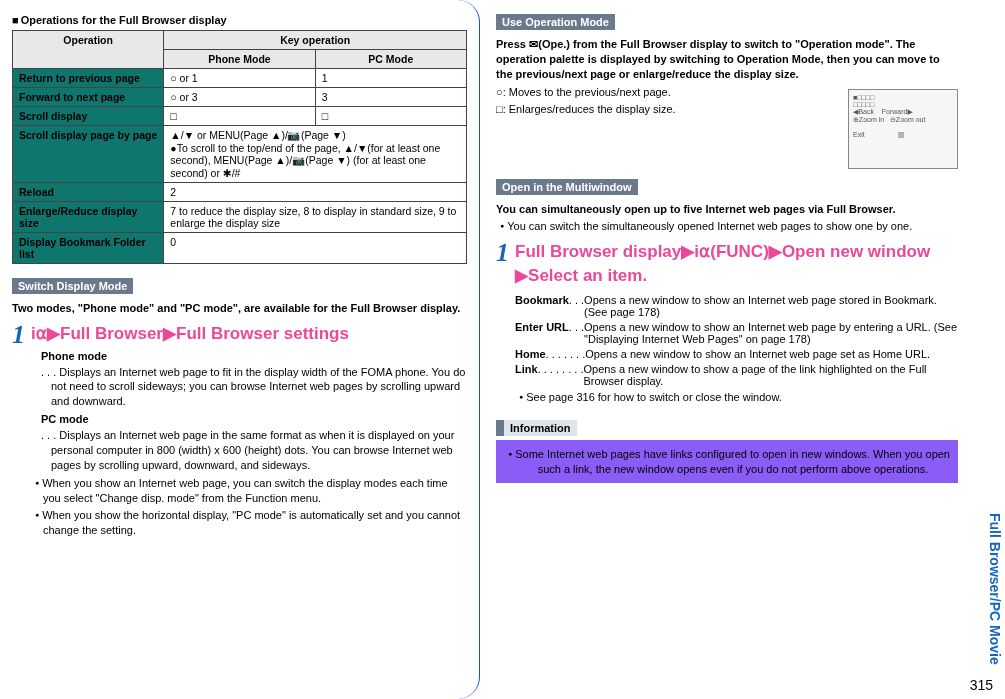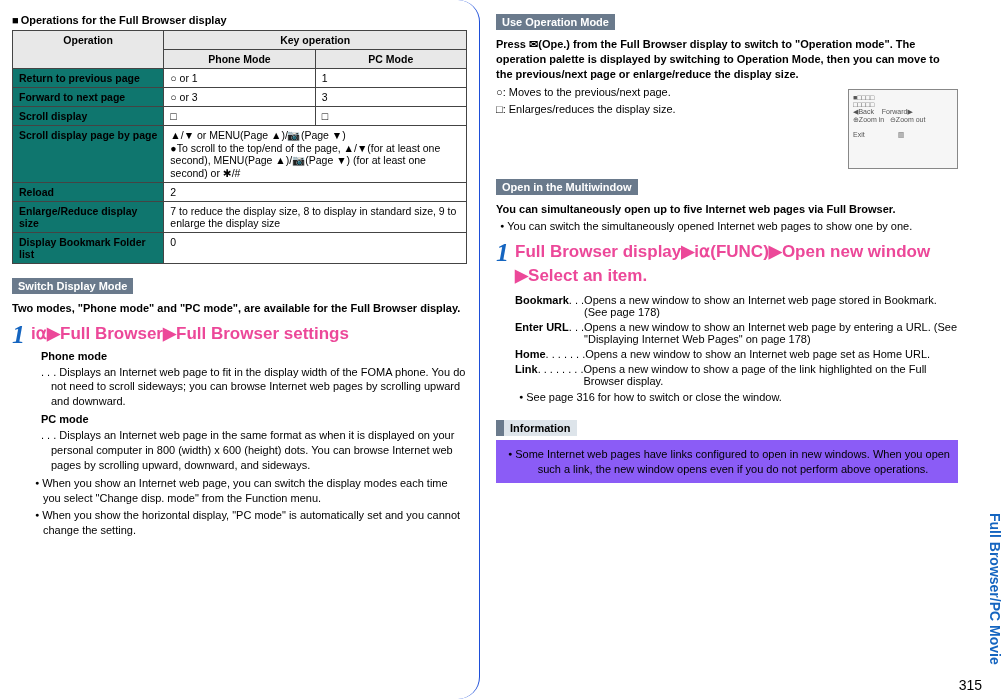--- a/index.html
+++ b/index.html
@@ -44,21 +44,21 @@
   }
   .step-body { flex: 1; }
   .nav-line { color: #ec4899; font-weight: bold; font-size: 17px; line-height: 1.4; }
   .bullet { padding-left: 12px; text-indent: -8px; margin: 3px 0; line-height: 1.35; }
   .bullet::before { content: "●"; font-size: 7px; margin-right: 3px; position: relative; top: -2px; }
   .side-tab {
     position: absolute; right: 0; bottom: 30px;
     writing-mode: vertical-rl; color: #1565c0; font-weight: bold;
     font-size: 14px; padding: 4px 2px;
   }
-  .page-num { position: absolute; right: 23px; bottom: 6px; font-size: 14px; margin-left: 40px; }
+  .page-num { position: absolute; right: 12px; bottom: 6px; font-size: 14px; margin-left: 40px; }
   .mode-sub { font-weight: bold; margin-left: 10px; margin-top: 4px; }
   .mode-desc { margin-left: 20px; text-indent: -10px; }
   .thumb {
     float: right; width: 110px; height: 80px; border: 1px solid #888;
     background: #f6f6f6; margin: 4px 0 4px 8px; font-size: 7px;
     padding: 4px; color: #555;
   }
   .note-box { background: #8b5cf6; padding: 4px 6px; margin-top: 2px; line-height: 1.35; text-align: center; }
   .dlwrap .drow { display:flex; margin-bottom:3px; }
   .dlwrap .dlabel { font-weight:bold; white-space:nowrap; }

